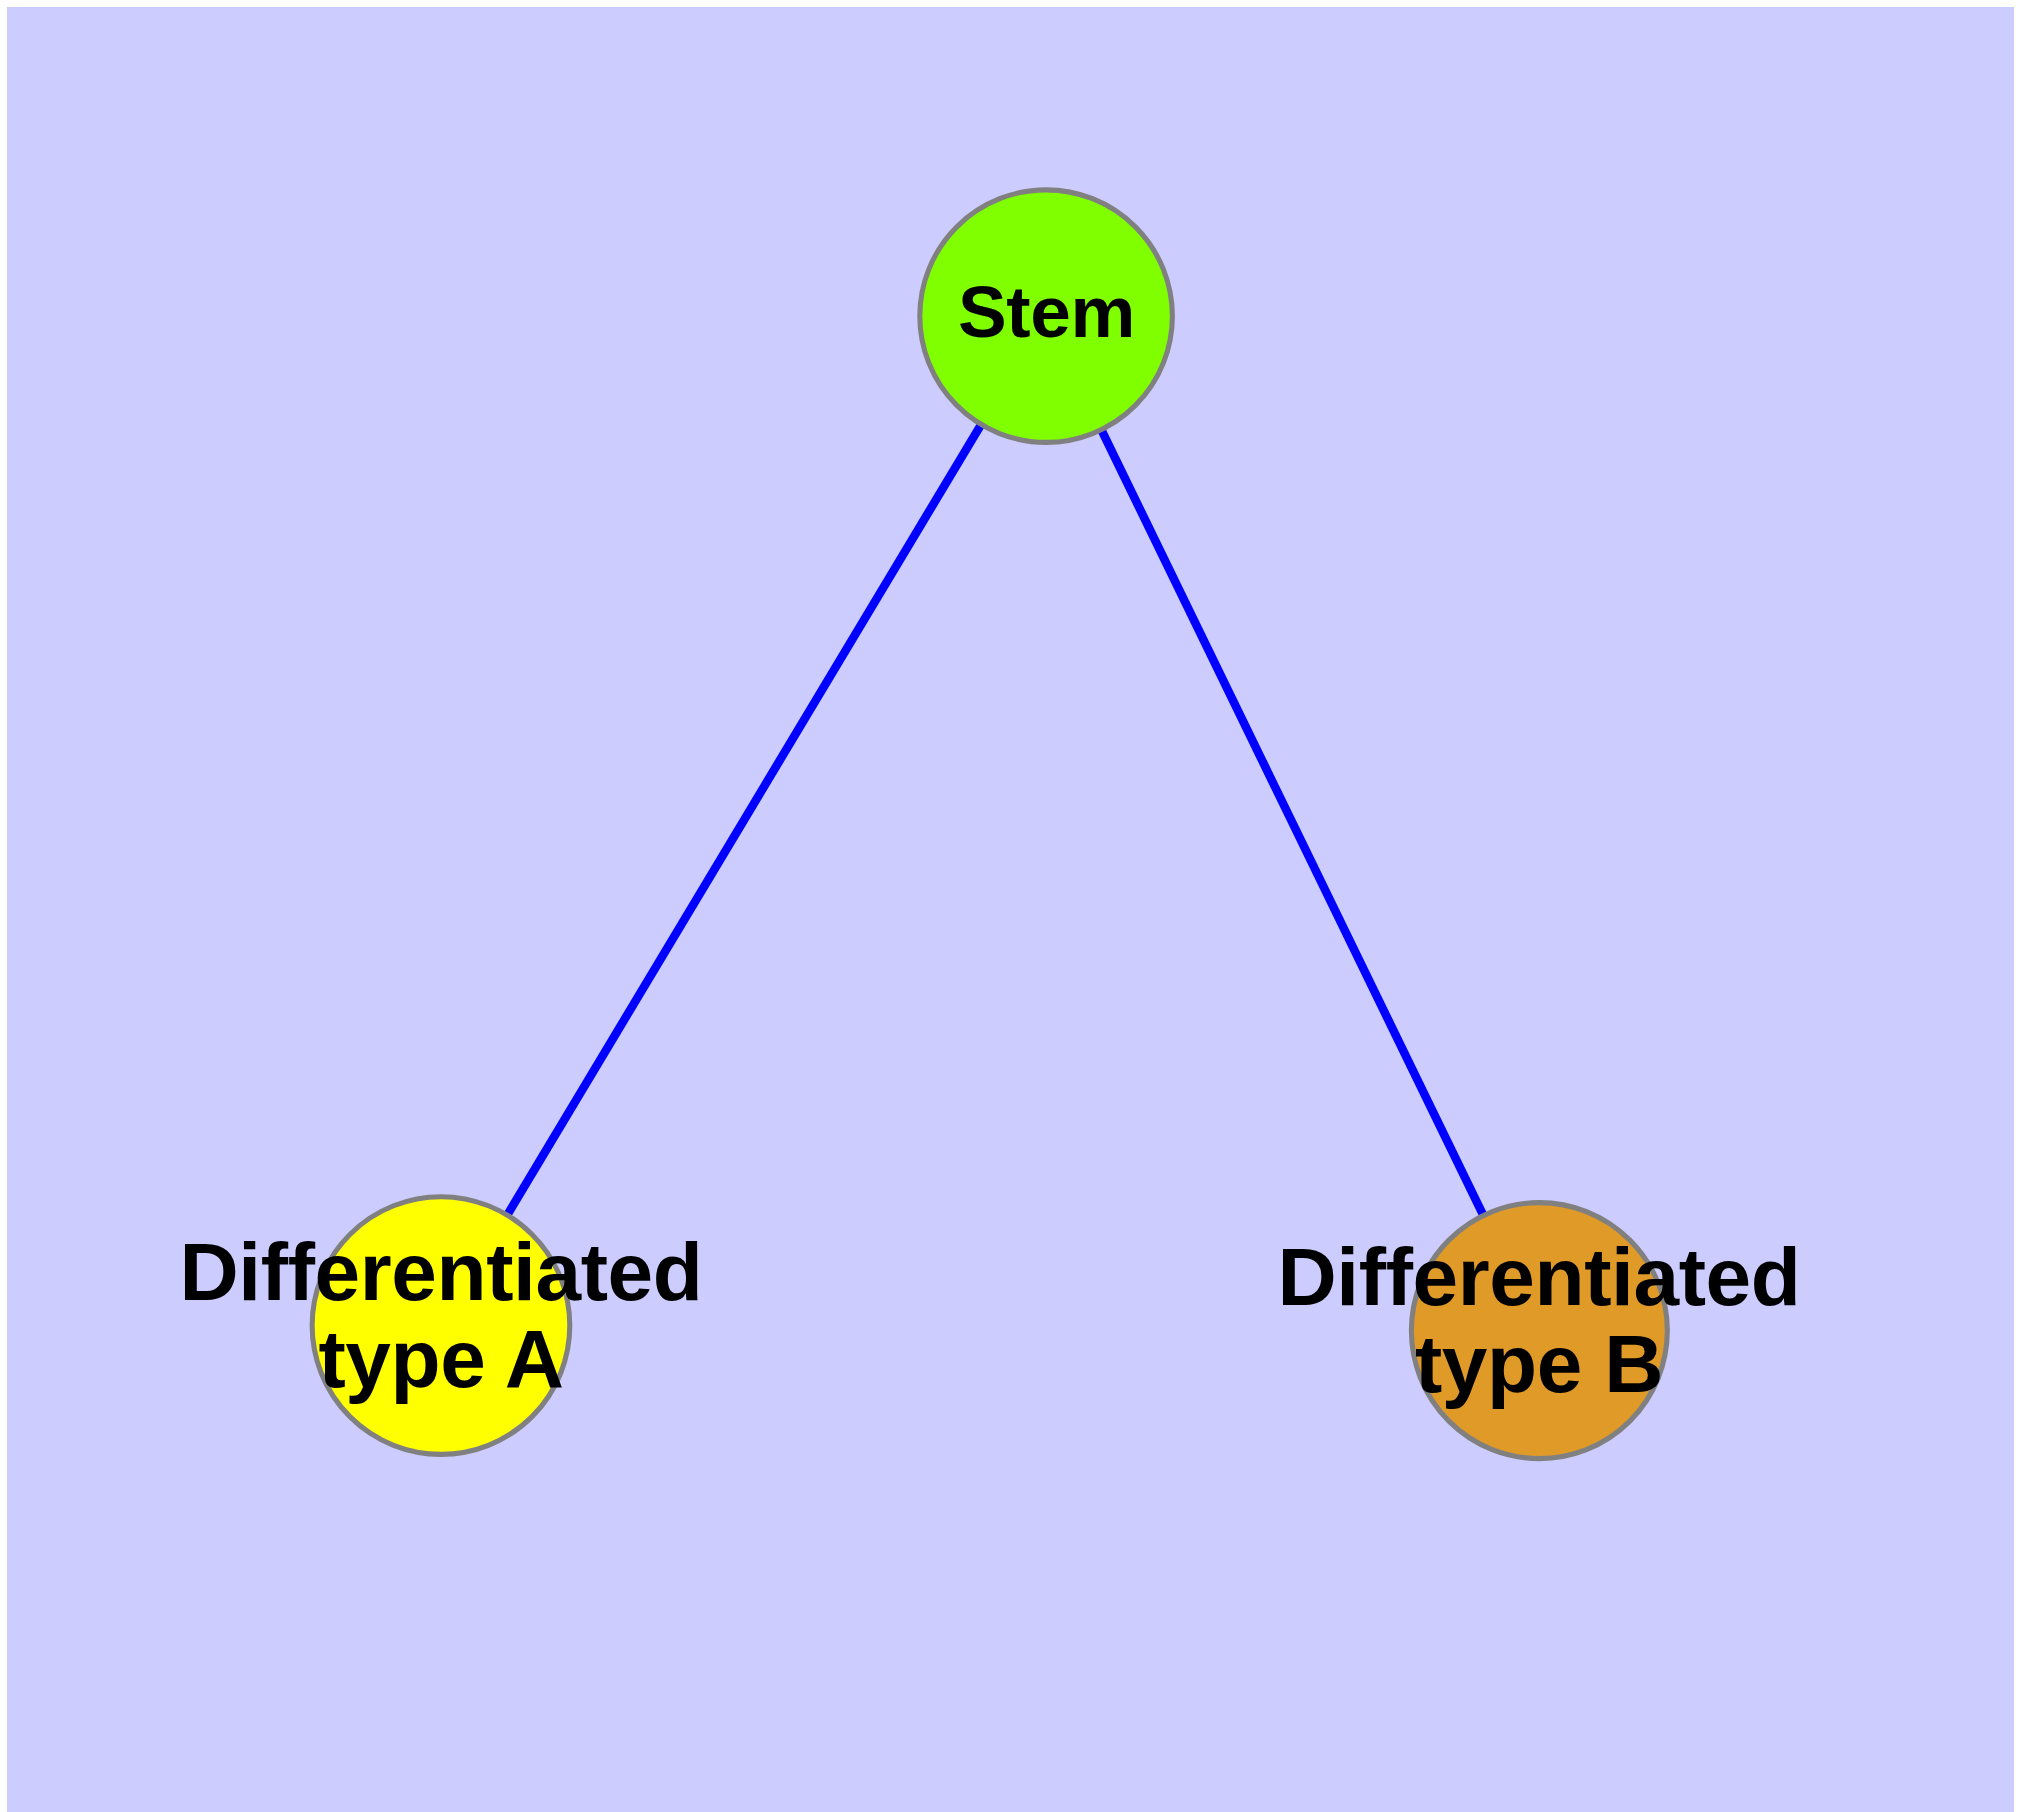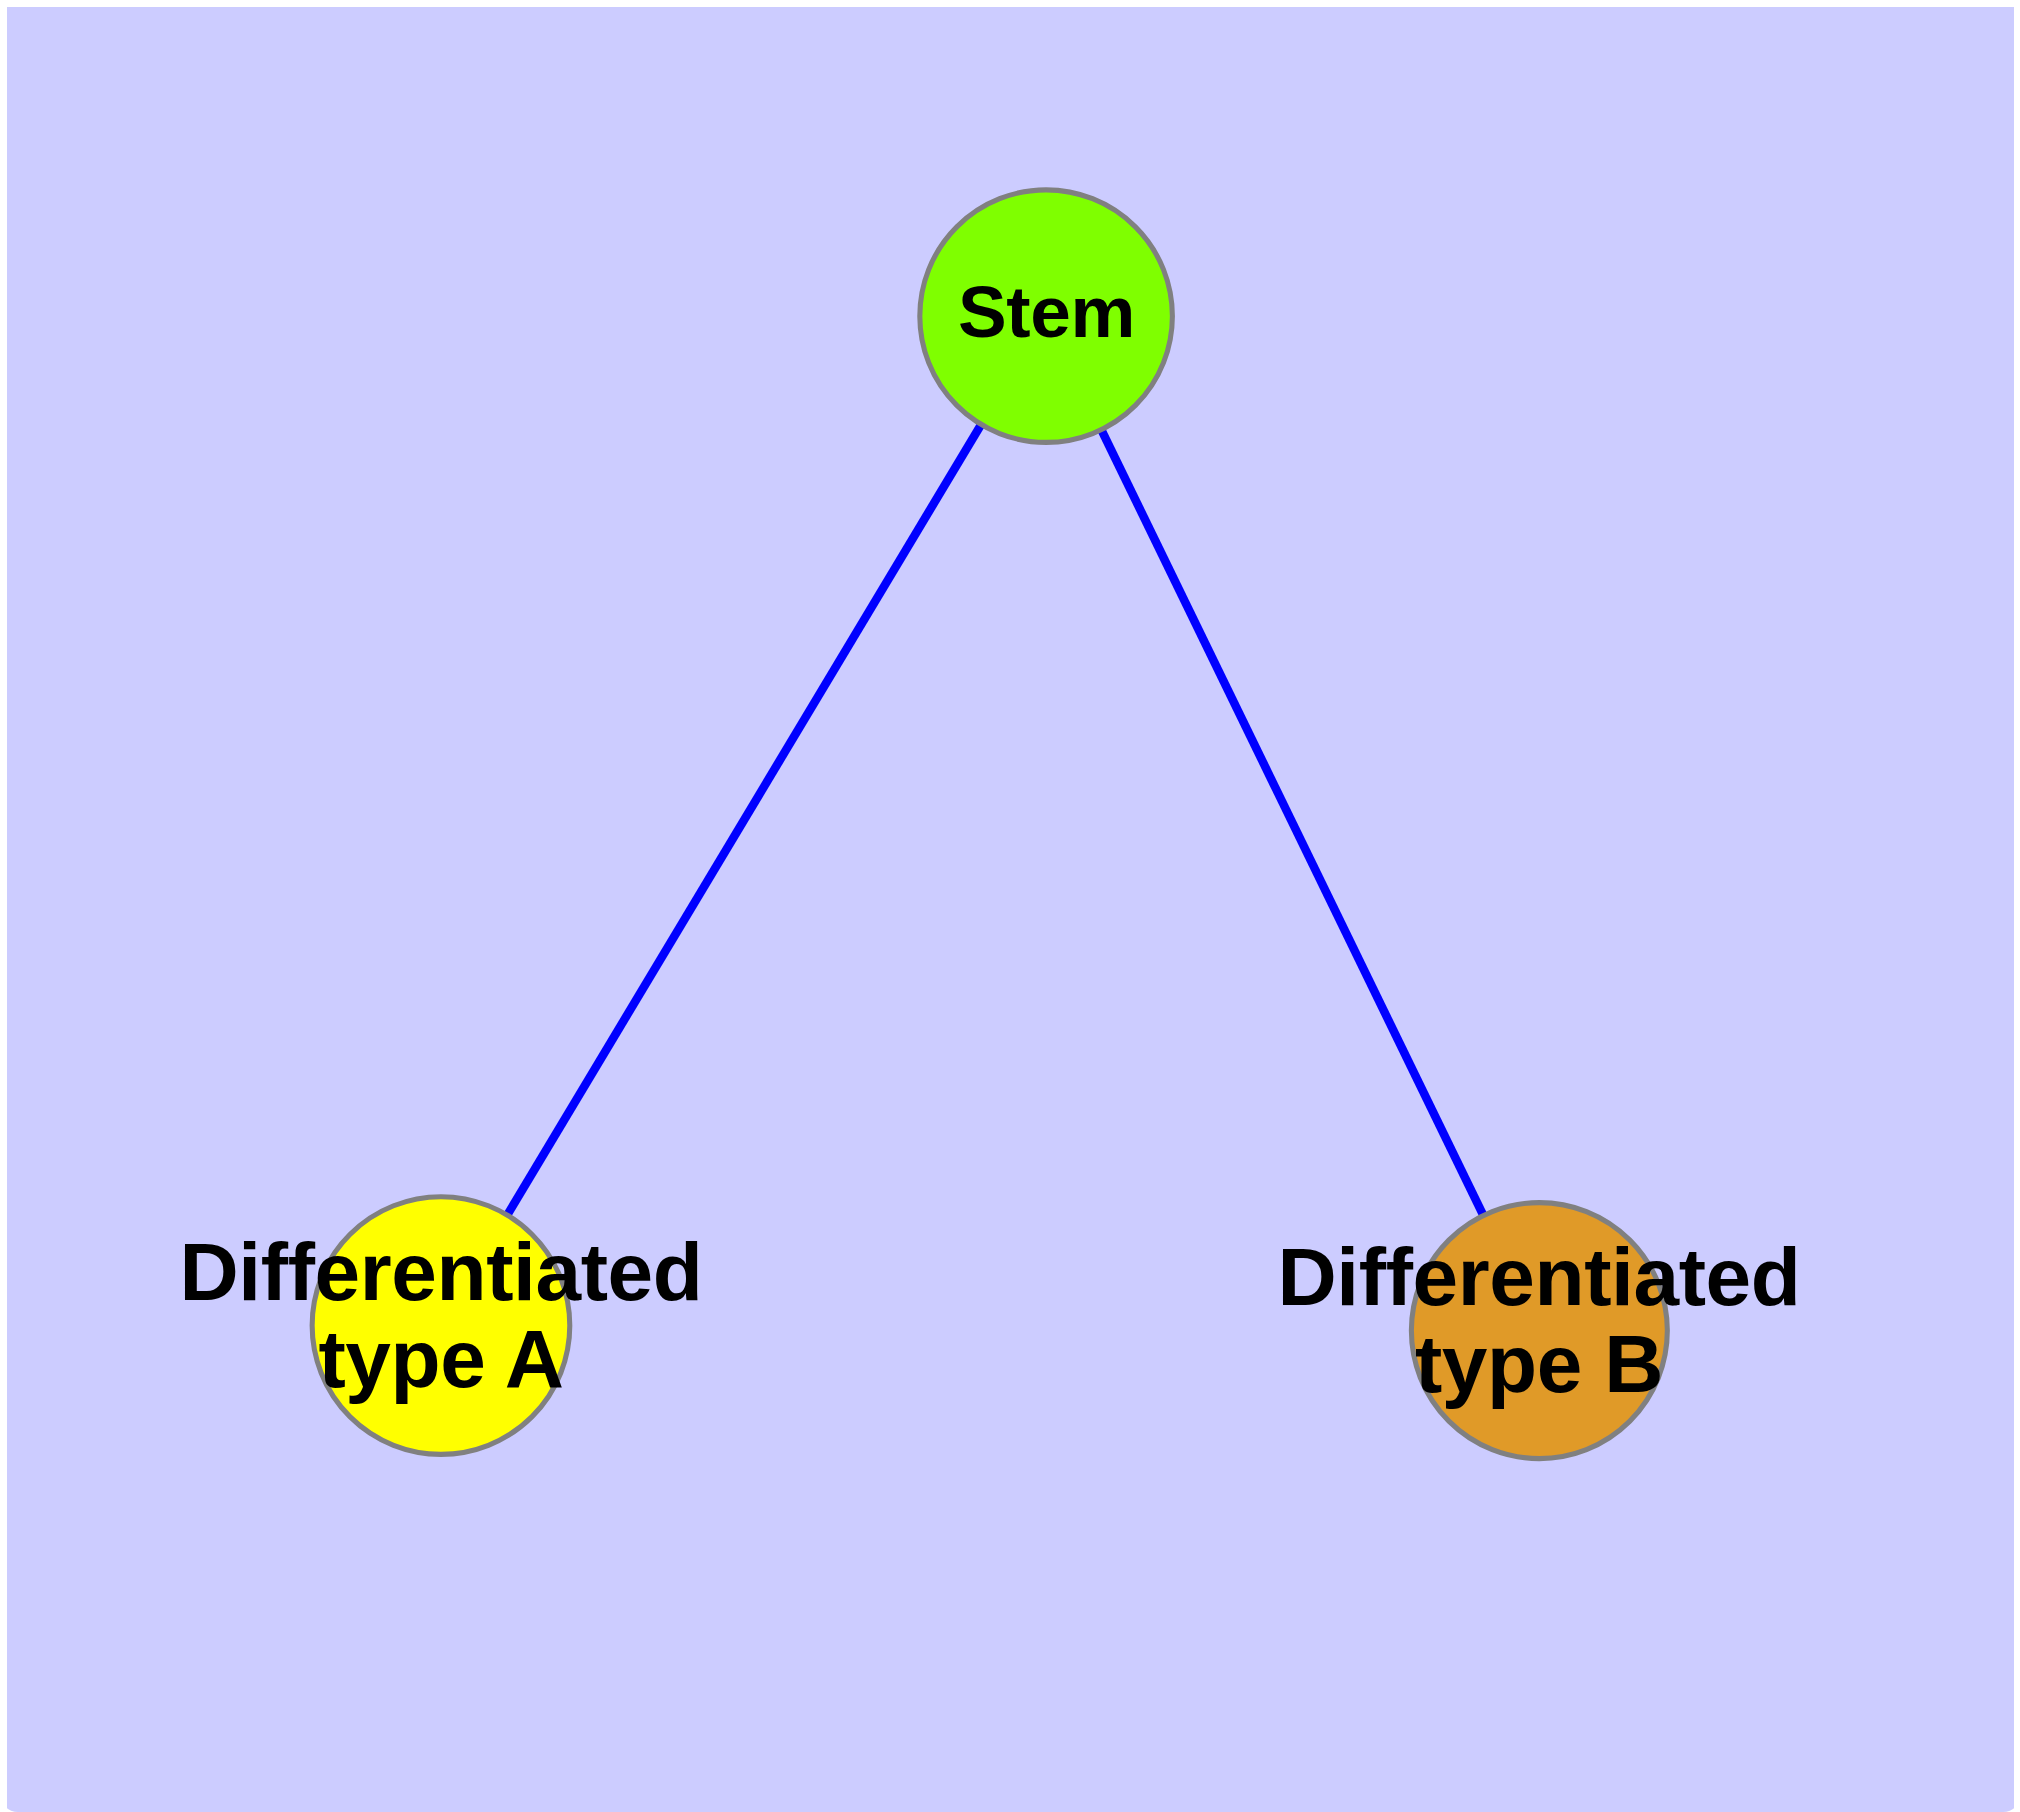--- a/index.html
+++ b/index.html
@@ -8,21 +8,20 @@
     padding: 0;
     background: #ffffff;
   }
   #canvas {
     position: relative;
     width: 2021px;
     height: 1812px;
     background: #ffffff;
     overflow: hidden;
     font-family: "Liberation Sans", "DejaVu Sans", sans-serif;
-    border-radius: 18px;
   }
   #plot-area {
     position: absolute;
     left: 6.8px;
     top: 6.8px;
     width: 2007px;
     height: 1805px;
     background: #ccccff;
   }
   #graph-svg {

